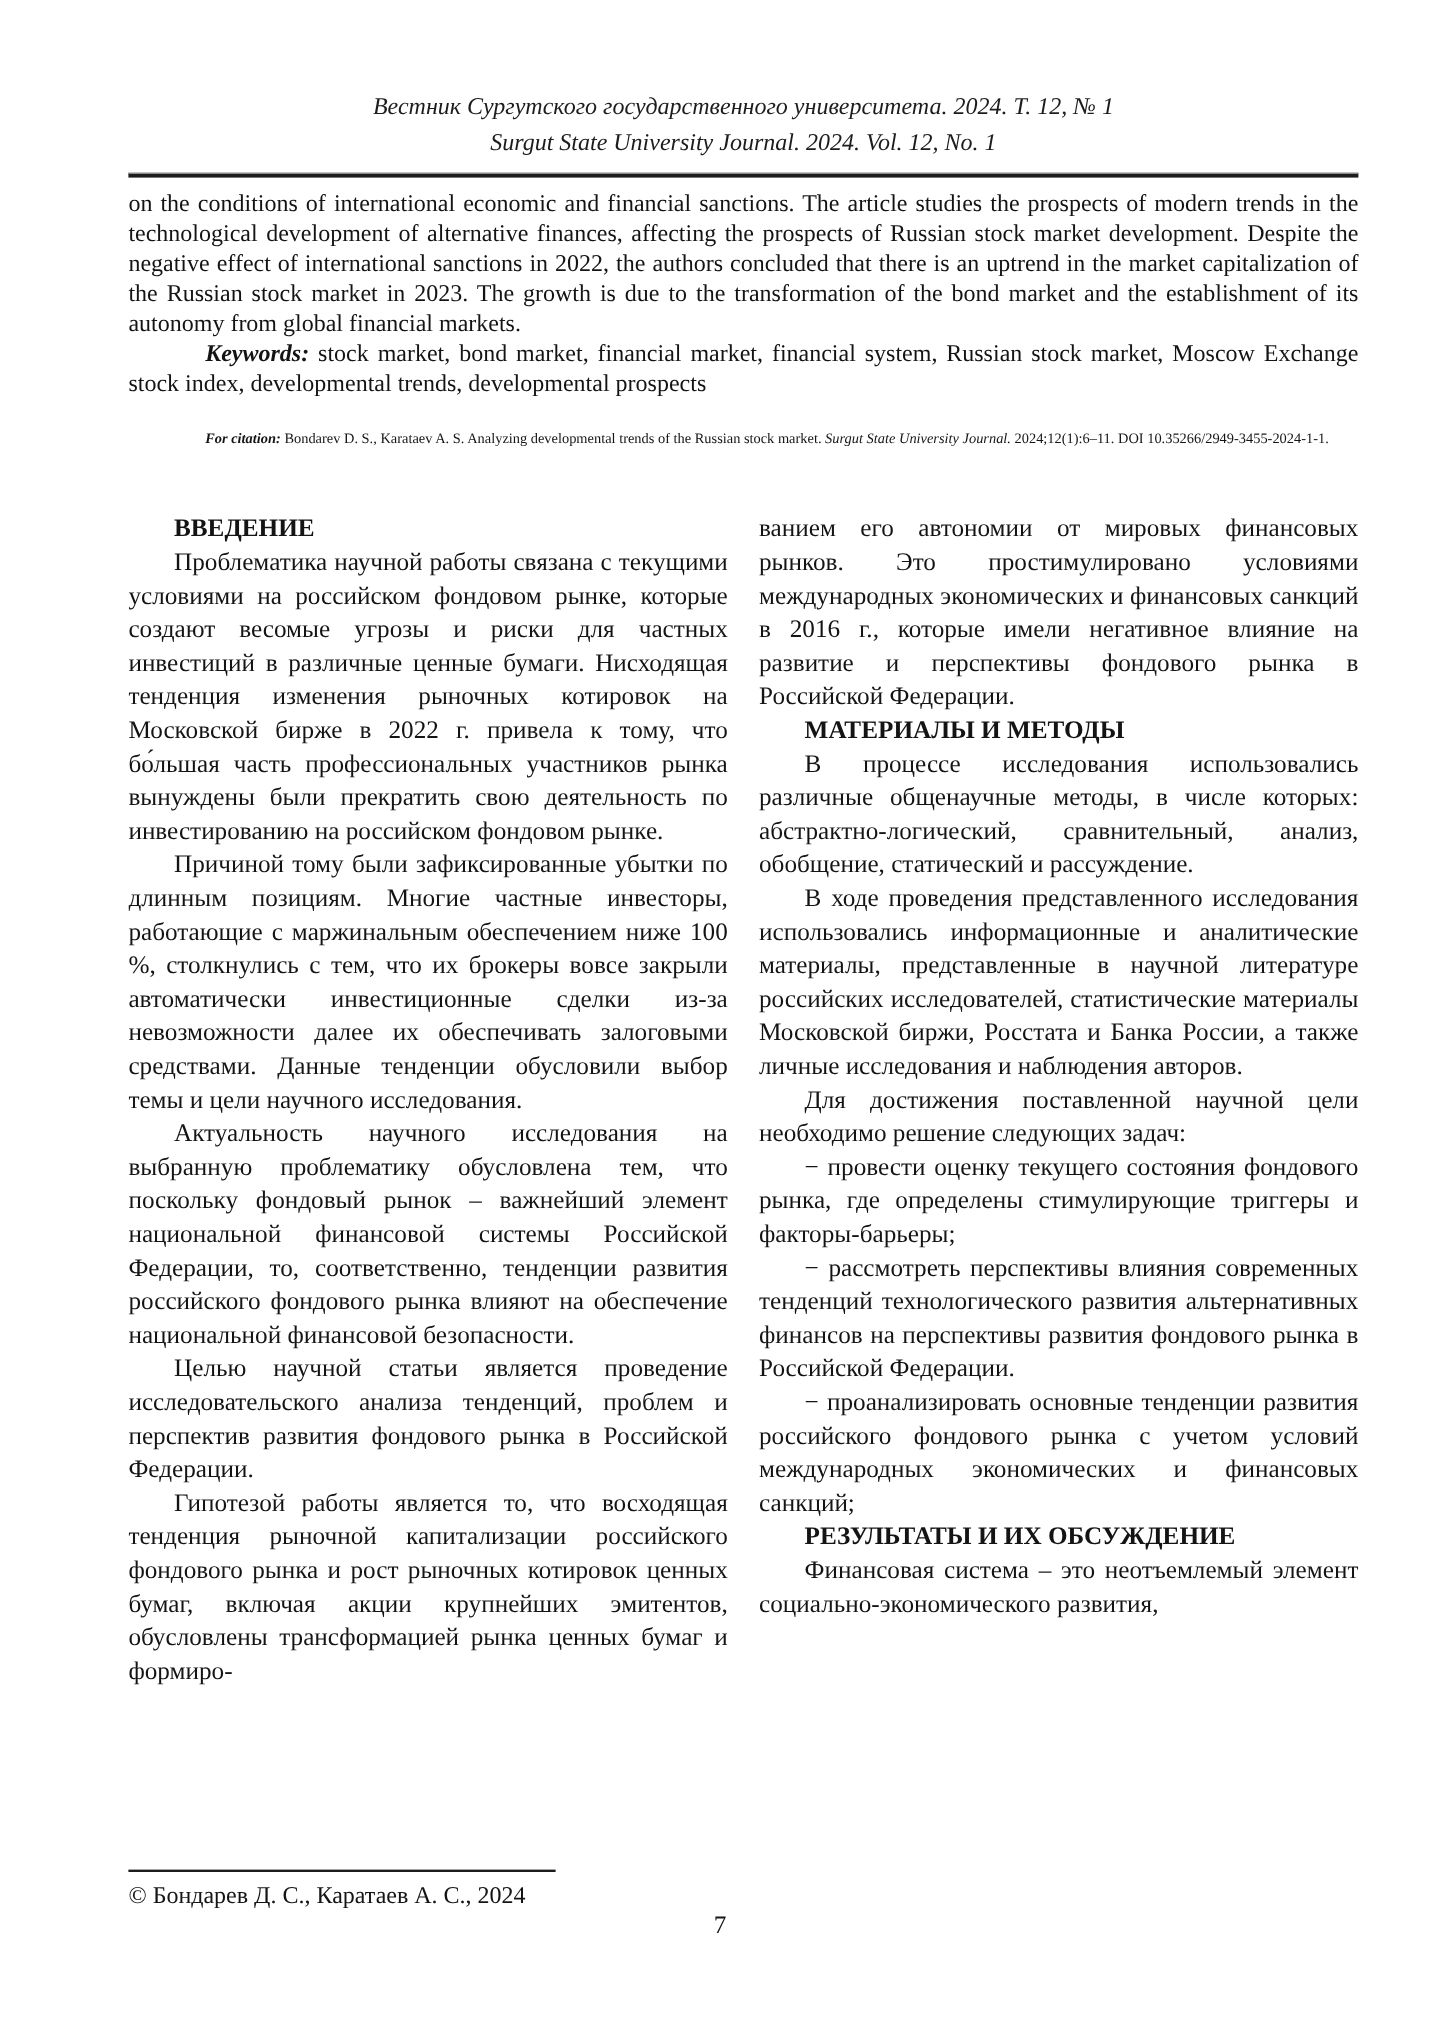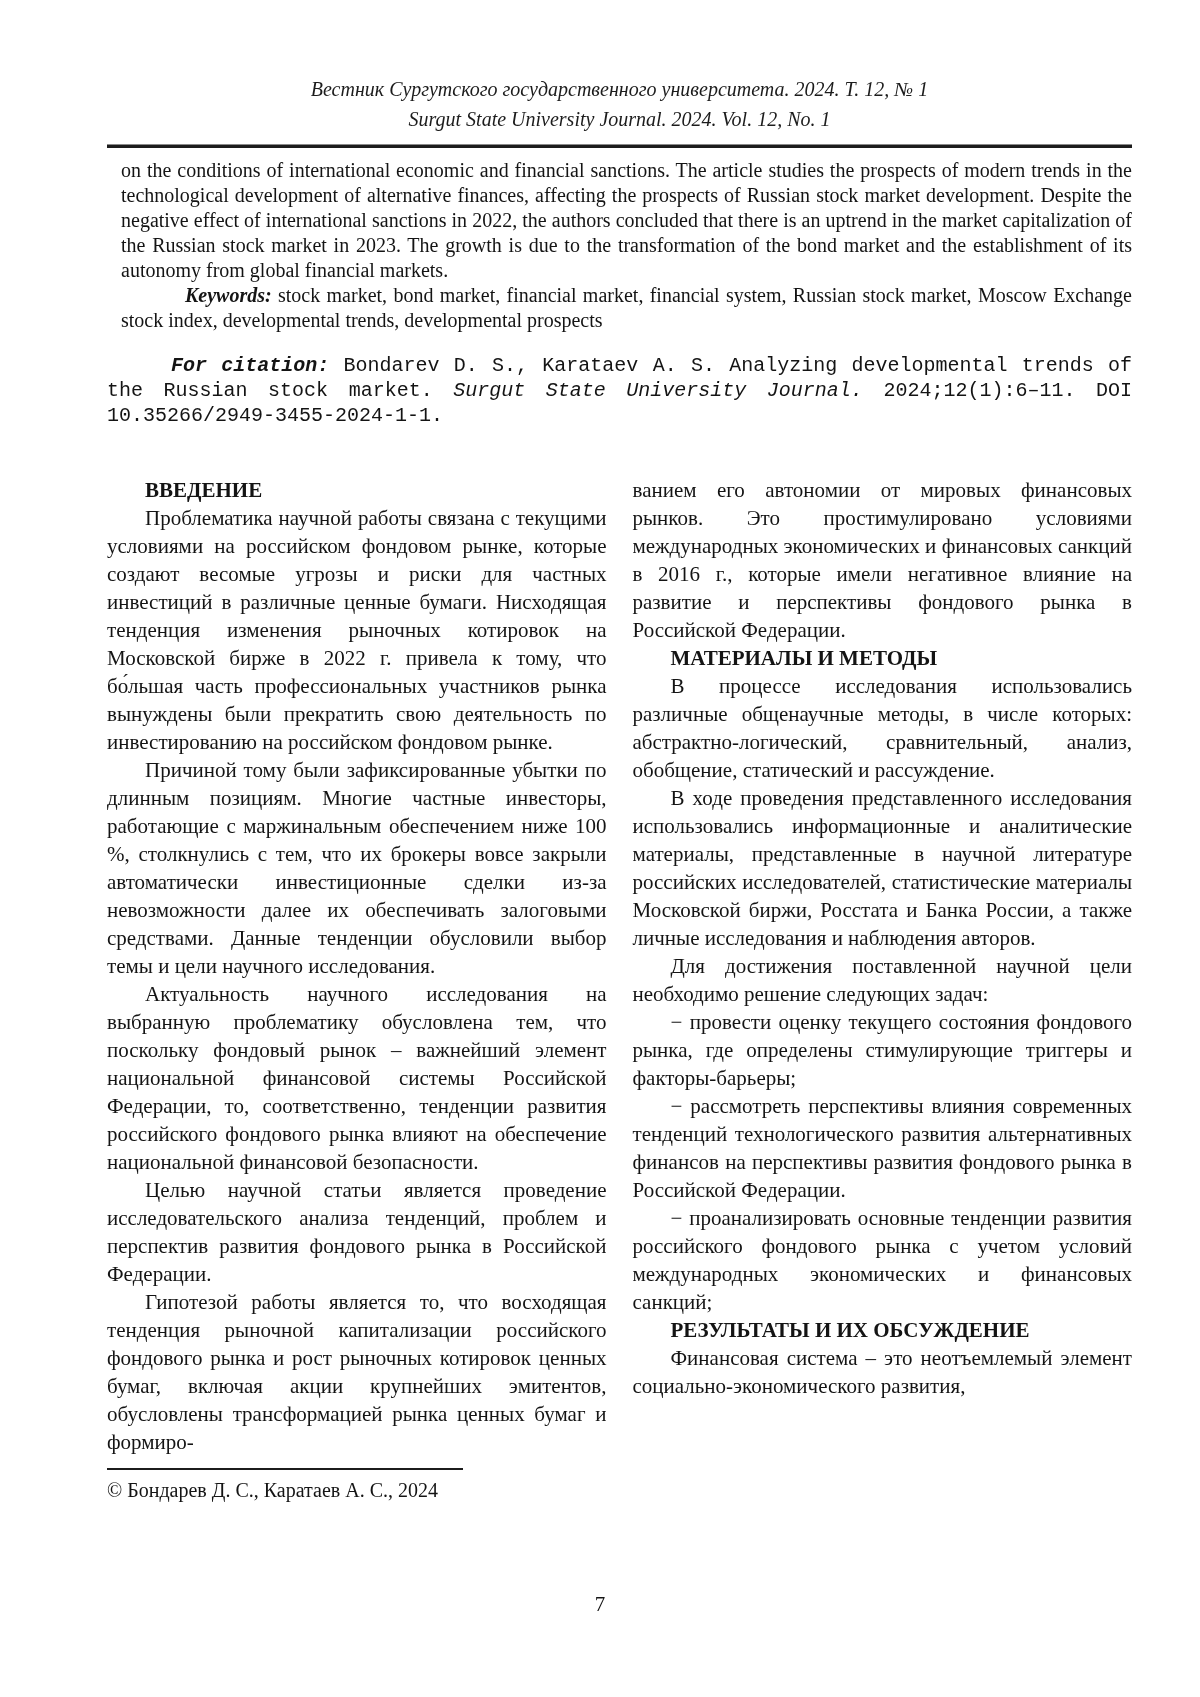--- a/index.html
+++ b/index.html
@@ -24,34 +24,33 @@
     color: #1c1c1c;
   }
   .header-rule {
     margin-top: 10px;
     height: 4px;
     background: #1c1c1c;
     border-top: 1px solid #8a8a8a;
     box-sizing: border-box;
   }
   .abstract-block {
-    margin: 10px 0 0 14px;
+    margin: 10px 0 0 0;
     font-size: 20px;
     line-height: 25px;
     text-align: justify;
   }
   .abstract-block p { margin: 0; }
   .keywords-p { text-indent: 64px; }
   .citation-p {
     margin: 20px 0 3px 0;
-    font-size: 20px;
+    font-size: 12px;
     line-height: 25px;
     text-align: justify;
     text-indent: 64px;
-    font-family: Liberation Mono, monospace;
   }
   .bi { font-weight: bold; font-style: italic; }
   .it { font-style: italic; }
   .columns {
     display: flex;
     gap: 26px;
     margin-top: 48px;
     height: 1105px;
     overflow: hidden;
   }
@@ -64,21 +63,21 @@
     hyphens: auto;
     -webkit-hyphens: auto;
   }
   .col p { margin: 0; text-indent: 38px; }
   .col p.noindent { text-indent: 0; }
   .col p.h { font-weight: bold; }
   .col p.gap { }
   .footnote {
     position: absolute;
     left: 107px;
-    top: 1468px;
+    top: 1558px;
     width: 420px;
     font-size: 20px;
     line-height: 26px;
   }
   .footnote-rule {
     width: 356px;
     height: 2px;
     background: #1c1c1c;
     margin-bottom: 7px;
   }

